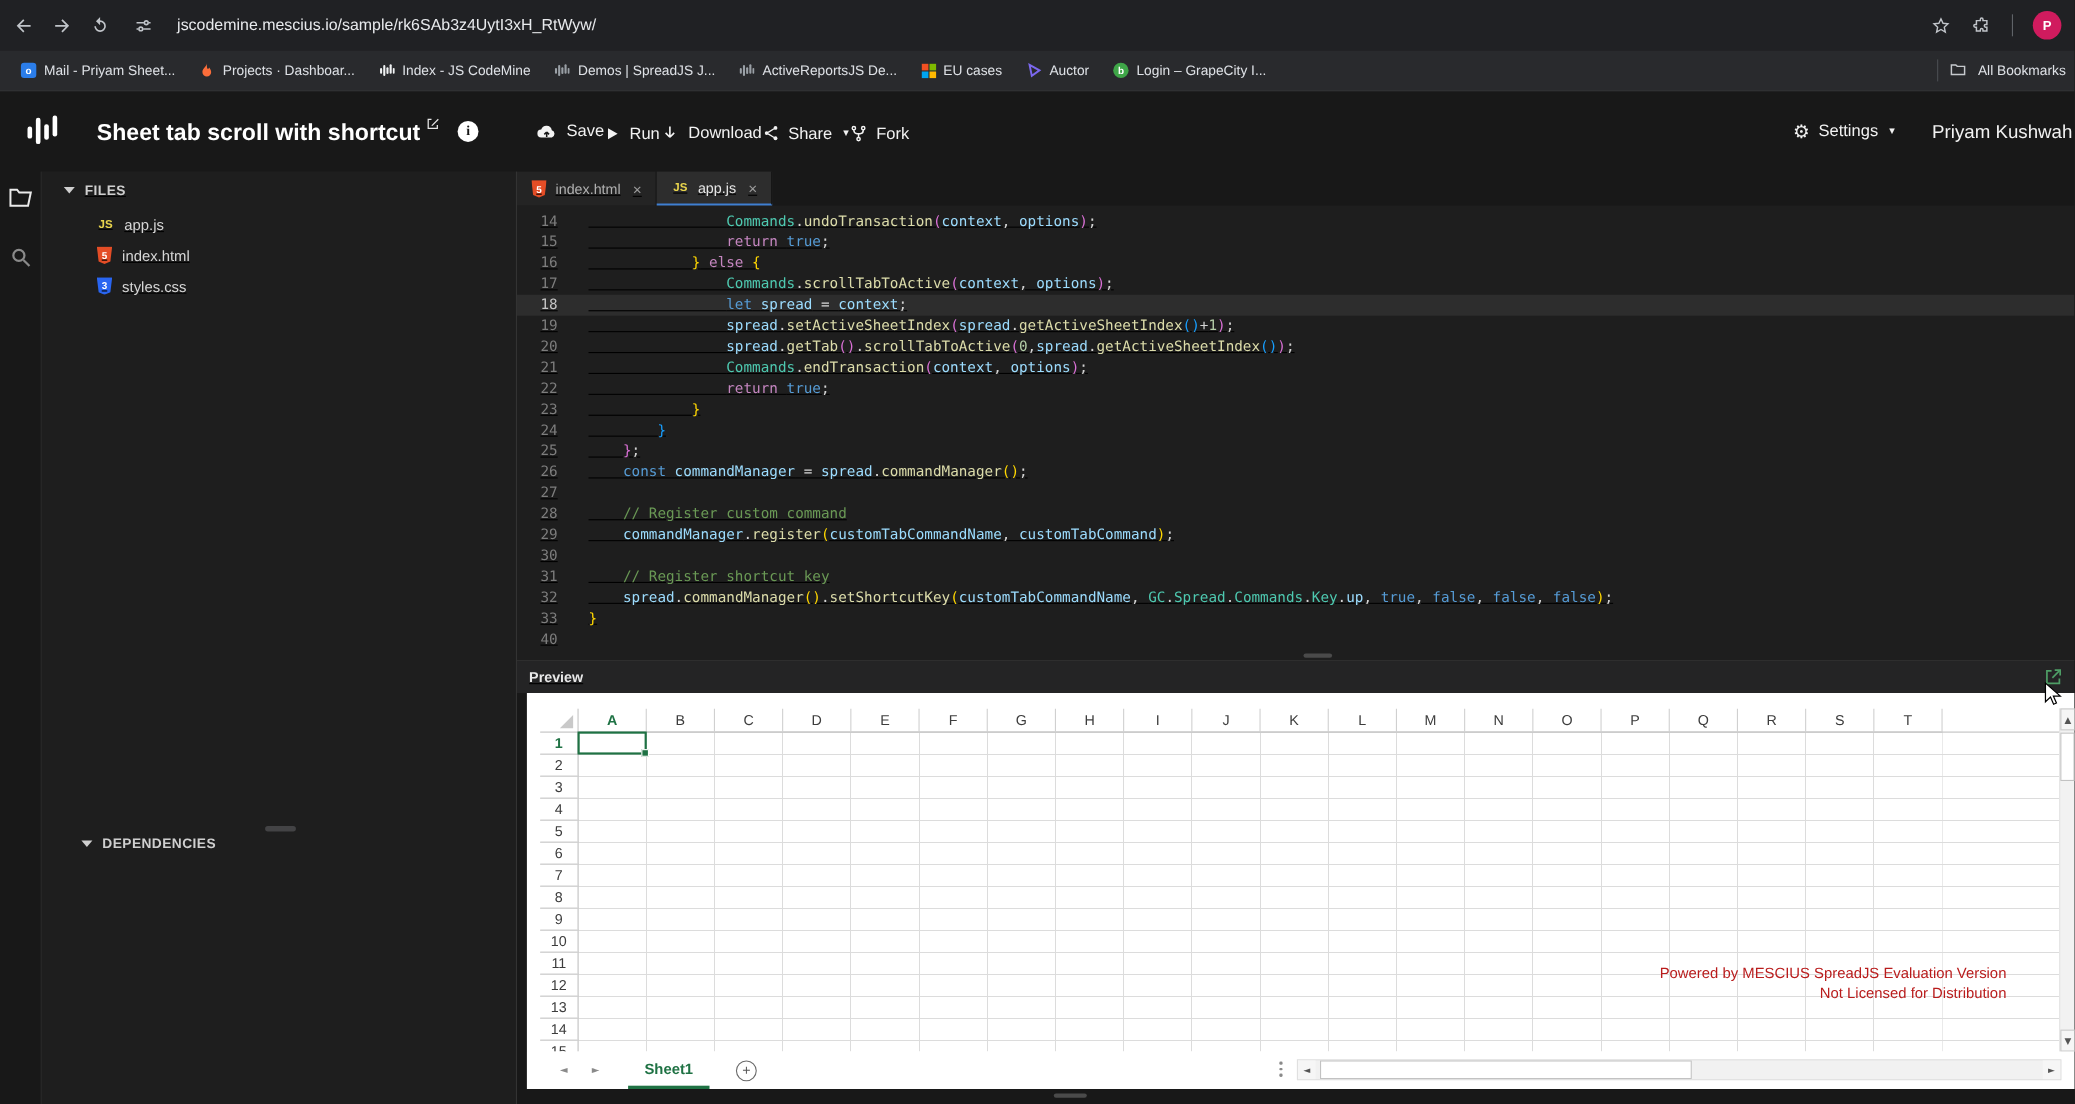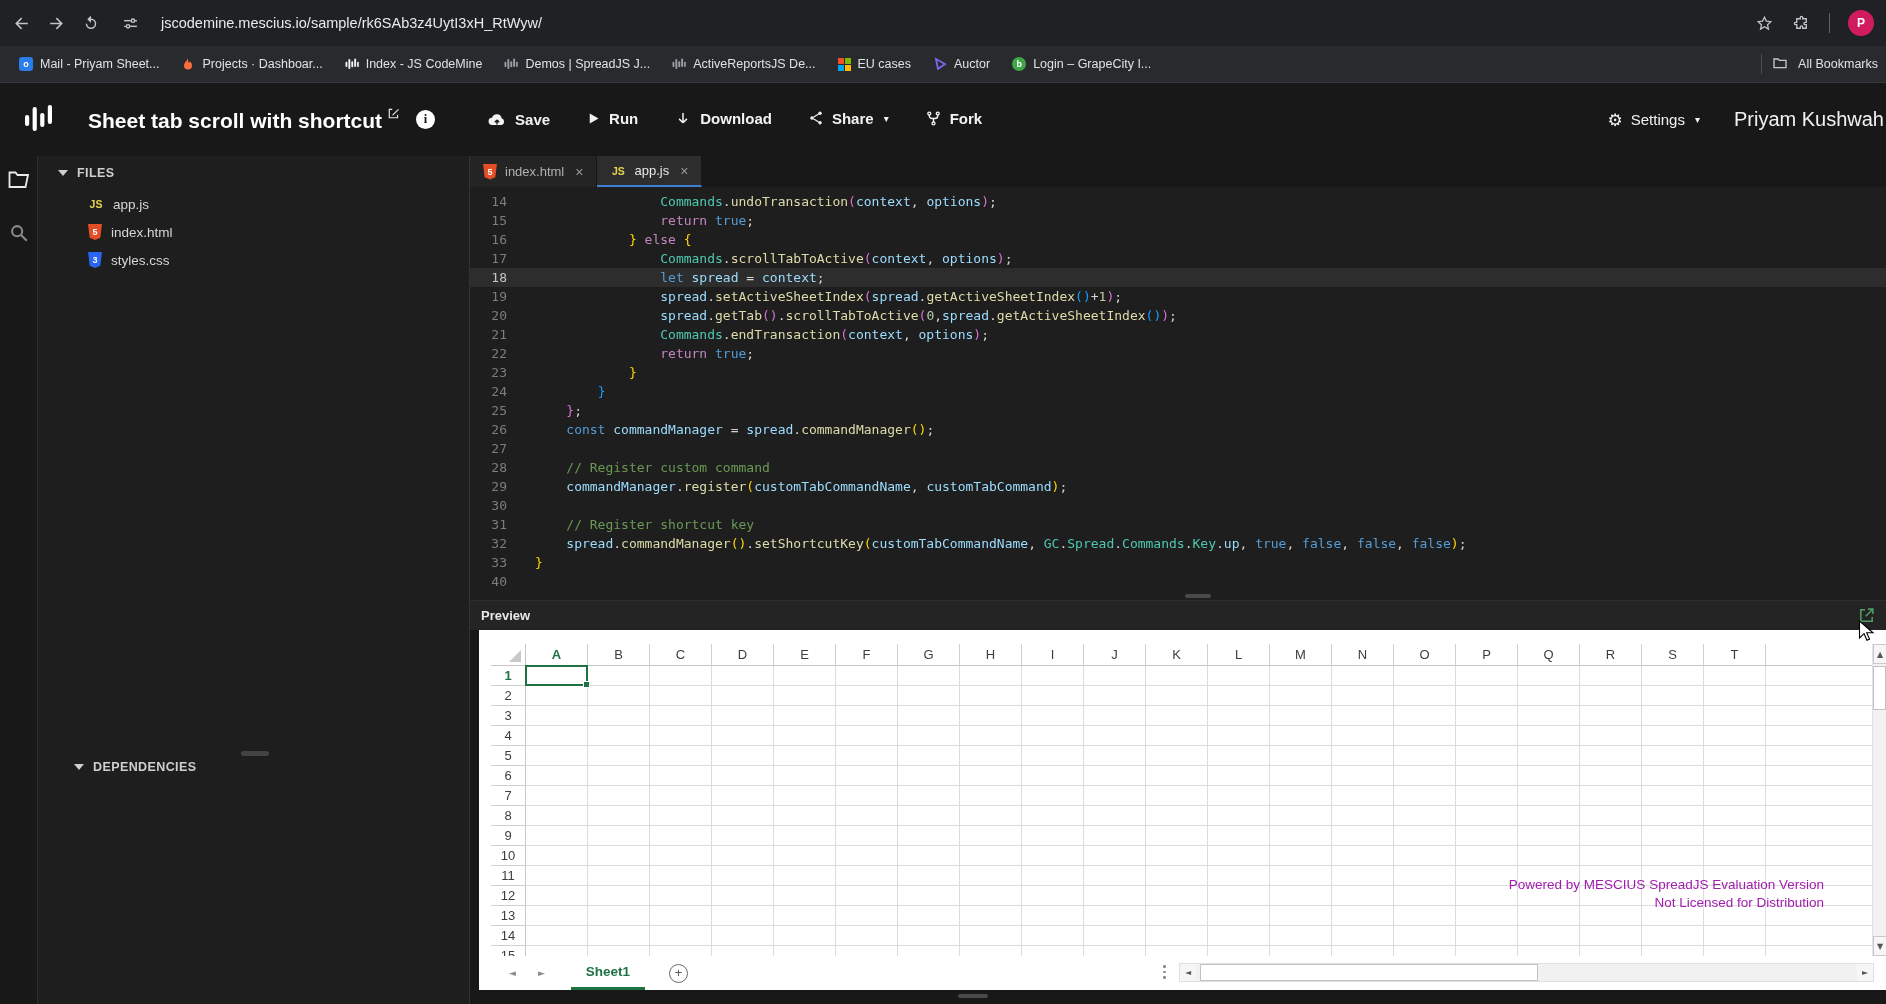--- a/index.html
+++ b/index.html
@@ -21,29 +21,29 @@
   .ms { display:inline-grid; grid-template-columns:6px 6px; gap:1px; }
   .ms i { width:6px; height:6px; display:block; }
   .bm-right { margin-left:auto; display:flex; align-items:center; gap:10px; flex-shrink:0; white-space:nowrap; padding-left:10px; }
 
   
   .app-header { height:74px; background:#181818; border-top:1px solid #36373a; display:flex; align-items:center; padding:0 0 0 24px; }
   .logo { margin-right:34px; display:flex; align-items:center; }
   .page-title { color:#fff; font-size:21px; font-weight:bold; white-space:nowrap; }
   .sup-ic { color:#e8e8e8; vertical-align:super; margin-left:5px; display:inline-flex; }
   .info-badge { width:19px; height:19px; border-radius:50%; background:#fff; color:#141414; font-weight:bold; font-size:12.5px; display:flex; align-items:center; justify-content:center; margin-left:16px; font-family:"Liberation Serif",serif; }
-  .hdr-actions { display:flex; align-items:flex-start; gap:36px; margin-left:52px;font-weight:bold; }
+  .hdr-actions { display:flex; align-items:flex-end; margin-left:52px; }
   .hdr-btn { display:flex; align-items:center; gap:8px; color:#f2f2f2; font-size:15px; cursor:default; white-space:nowrap; }
   .hdr-right { margin-left:auto; display:flex; align-items:center; gap:34px; padding-right:2px; }
   .caret { font-family:"DejaVu Sans",sans-serif; font-size:10px; margin-left:2px; }
   .gear { font-family:"DejaVu Sans",sans-serif; font-size:17px; }
-  .user-name { color:#f2f2f2; font-size:20px; white-space:nowrap; }
+  .user-name { color:#f2f2f2; font-size:17px; white-space:nowrap; }
 
   
-  .main { display:flex; height:848px; }
+  .main { display:flex; height:848px;text-decoration:underline; }
   .rail { width:38px; background:#181818; border-right:1px solid #2f2f2f; padding-top:12px; display:flex; flex-direction:column; align-items:center; gap:26px; flex-shrink:0; }
   .rail .ic1 { color:#eaeaea; } .rail .ic2 { color:#8a8a8a; }
 
   .sidebar { width:432px; background:#1e1e1e; border-right:1px solid #333; position:relative; flex-shrink:0; padding-top:10px; }
   .section-hdr { display:flex; align-items:center; gap:9px; padding-left:20px; color:#cfcfcf; font-weight:bold; font-size:12.5px; letter-spacing:.4px; }
   .tri-down { width:0; height:0; border-left:5px solid transparent; border-right:5px solid transparent; border-top:6px solid #cfcfcf; }
   .file-list { margin-top:10px; }
   .file-row { display:flex; align-items:center; gap:9px; height:28px; padding-left:50px; color:#d6d6d6; font-size:13.5px; }
   .badge { width:14px; height:16px; display:inline-flex; align-items:center; justify-content:center; color:#fff; font-size:9px; font-weight:bold; }
   .badge.html-b { background:#e44d26; clip-path:polygon(0 0,100% 0,88% 86%,50% 100%,12% 86%); }
@@ -77,21 +77,21 @@
   .hlines { position:absolute; left:0; right:0; top:22px; bottom:0; background:repeating-linear-gradient(to bottom, transparent 0 19px, #dcdcdc 19px 20px); }
   .vlines { position:absolute; left:35px; width:1240px; top:22px; bottom:0; background:repeating-linear-gradient(to right, transparent 0 61px, #dcdcdc 61px 62px); }
   .corner { position:absolute; left:0; top:0; width:35px; height:22px; border-right:1px solid #c6c6c6; border-bottom:1px solid #c6c6c6; }
   .corner-tri { position:absolute; right:4px; bottom:3px; width:0; height:0; border-bottom:12px solid #c9c9c9; border-left:12px solid transparent; }
   .colhdr { position:absolute; top:0; height:22px; width:62px; border-right:1px solid #d0d0d0; border-bottom:1px solid #c6c6c6; text-align:center; line-height:21px; }
   .hdr-rest { position:absolute; top:21px; height:1px; left:35px; right:0; background:#c6c6c6; }
   .rowhdr { position:absolute; left:0; width:35px; height:20px; border-right:1px solid #c6c6c6; border-bottom:1px solid #d0d0d0; text-align:center; line-height:19px; }
   .sel-hdr { color:#1f7244; font-weight:bold; }
   .selection { position:absolute; left:34px; top:21px; width:63px; height:21px; border:2px solid #1f7244; }
   .sel-handle { position:absolute; right:-4px; bottom:-4px; width:7px; height:7px; background:#1f7244; border:1px solid #fff; }
-  .watermark { position:absolute; right:48px; bottom:44px; text-align:right; color:#a21caf; font-size:13.5px; line-height:18px; }
+  .watermark { position:absolute; right:48px; bottom:44px; text-align:right; color:#b91c1c; font-size:13.5px; line-height:18px; }
 
   .vsb { position:absolute; right:0; top:14px; width:14px; height:312px; background:#f2f2f2; border-left:1px solid #e3e3e3; }
   .sb-btn { position:absolute; left:0; width:14px; height:20px; background:#f6f6f6; border:1px solid #c9c9c9; display:flex; align-items:center; justify-content:center; font-size:8px; color:#555; font-family:"DejaVu Sans",sans-serif; }
   .vsb-thumb { position:absolute; left:0; top:22px; width:13px; height:44px; background:#fff; border:1px solid #c2c2c2; }
 
   .sheet-tabbar { position:absolute; left:0; right:0; bottom:0; height:34px; background:#fff; display:flex; align-items:center; }
   .nav-tri { color:#8a8a8a; font-size:11px; font-family:"DejaVu Sans",sans-serif; }
   .sheet-tab { margin-left:26px; color:#1f7244; font-weight:bold; font-size:13.5px; padding:0 15px; height:100%; display:flex; align-items:center; border-bottom:3px solid #1f7244; }
   .add-sheet { margin-left:24px; width:19px; height:19px; border:1.5px solid #6a6a6a; border-radius:50%; color:#555; font-size:13px; line-height:16px; text-align:center; }
   .dots3 { position:absolute; left:684px; top:9px; display:flex; flex-direction:column; gap:3px; }

